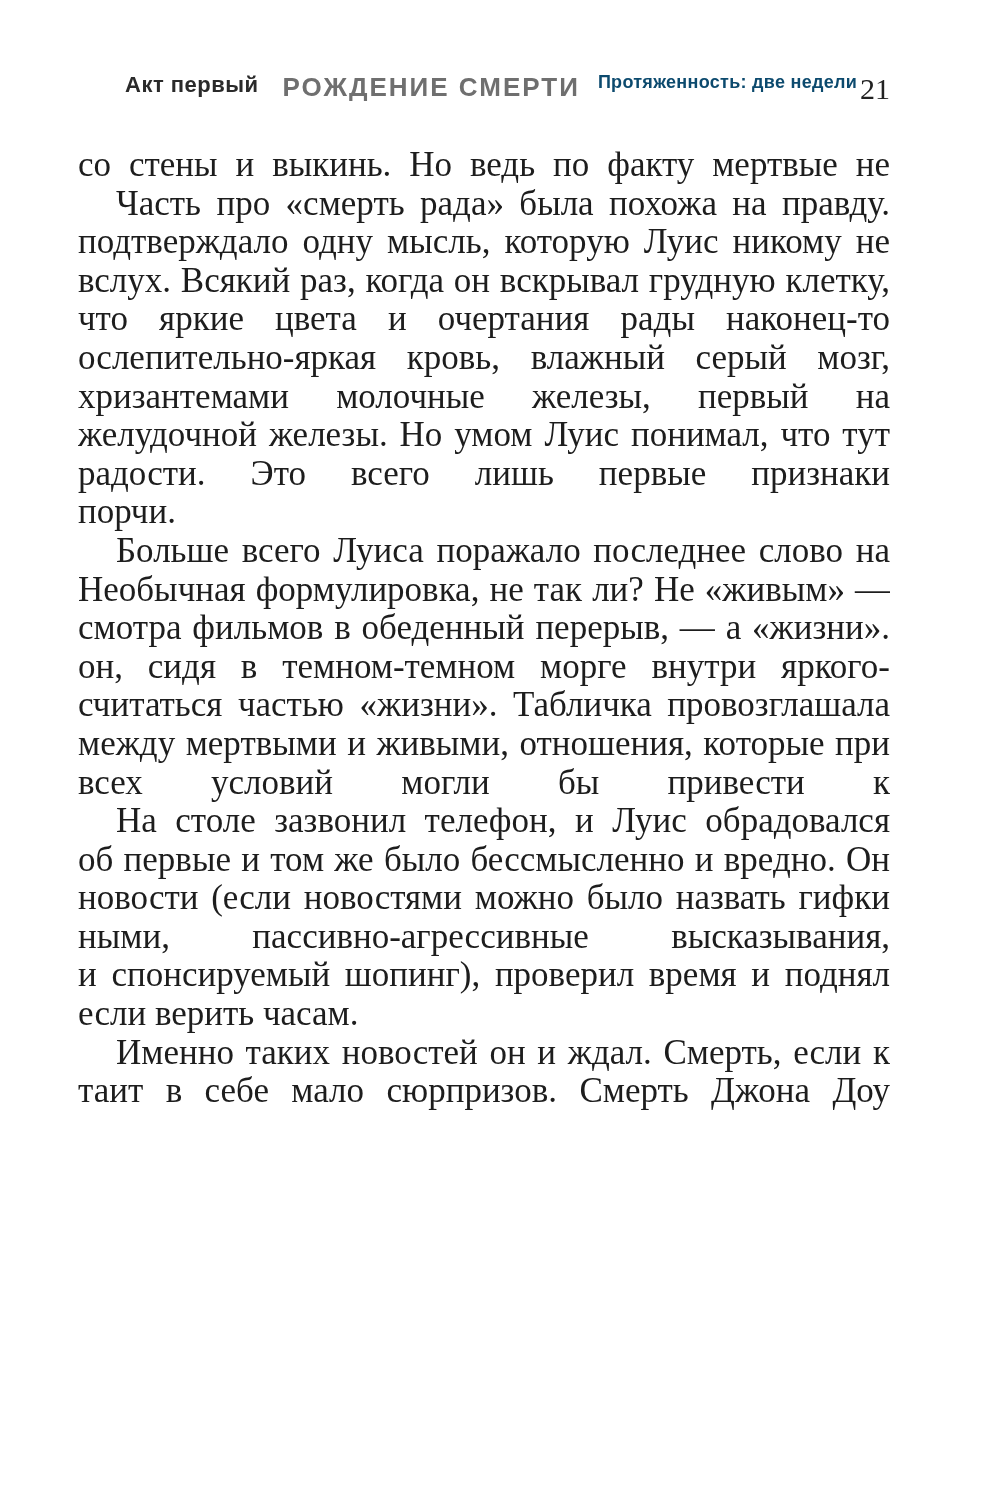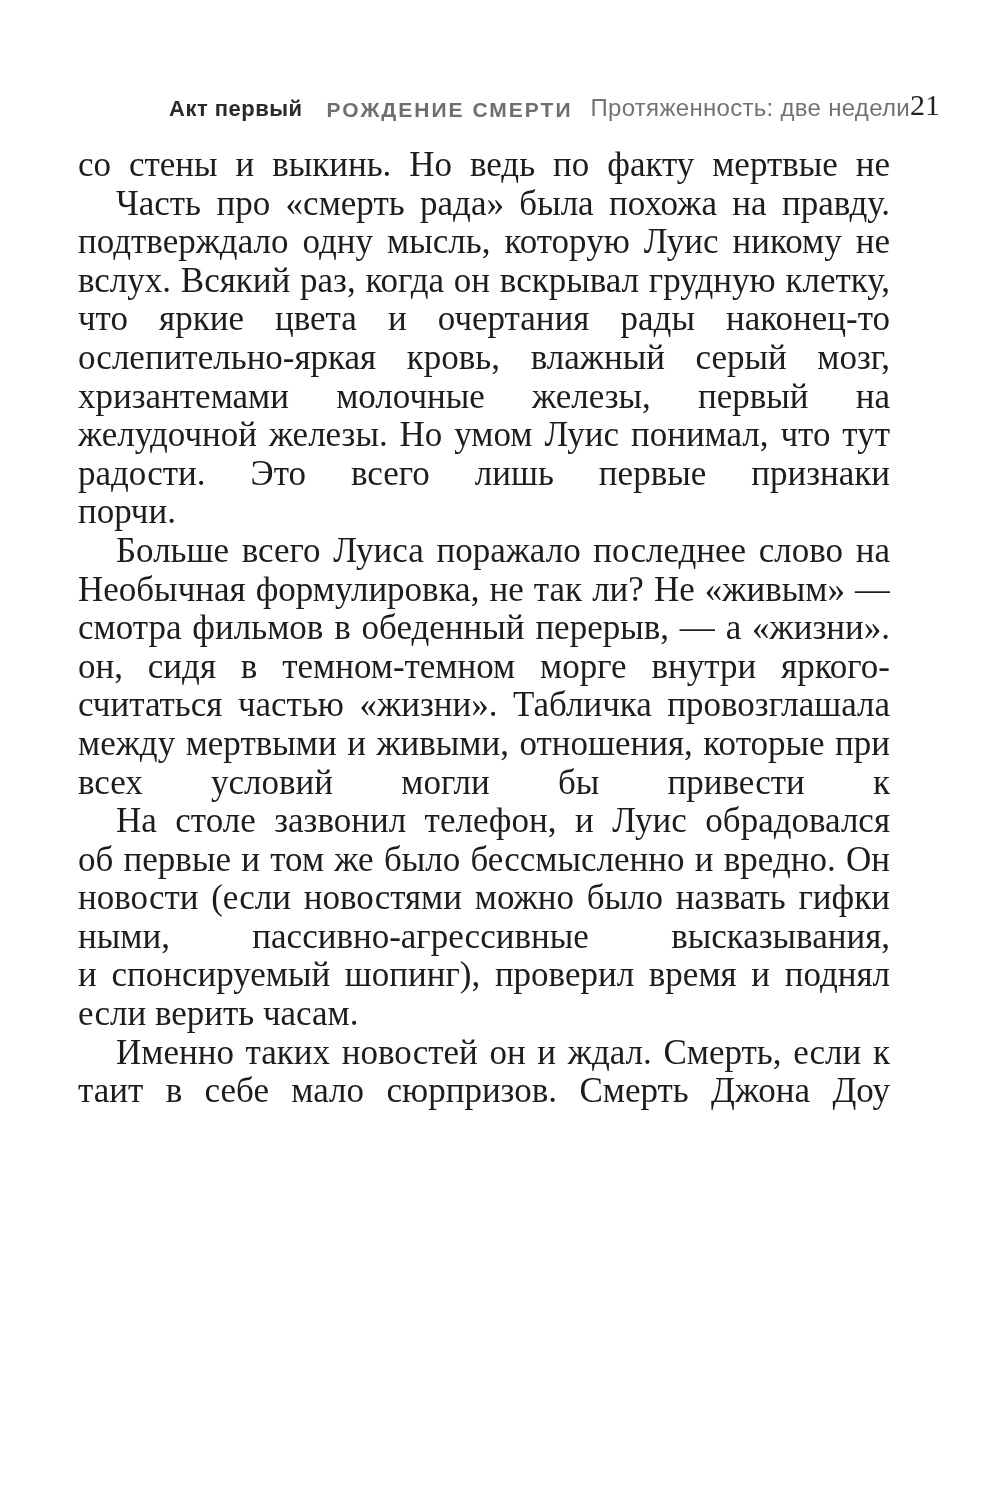--- a/index.html
+++ b/index.html
@@ -10,47 +10,46 @@
   .page {
     position: relative;
     width: 1000px;
     height: 1504px;
     margin: 0 auto;
     background: #ffffff;
     overflow: hidden;
   }
   .running-header {
     position: absolute;
-    top: 88px;
+    top: 72px;
     left: 125px;
     right: 110px;
     display: flex;
-    align-items: flex-end;
+    align-items: flex-start;
     font-family: "Liberation Sans", sans-serif;
     white-space: nowrap;
-    margin-left: 44px;
   }
   .hdr-act {
     font-size: 22px;
     font-weight: 700;
     color: #2a2a2a;
     letter-spacing: 0.5px;
   }
   .hdr-title {
     margin-left: 24px;
-    font-size: 21px;
+    font-size: 26px;
     font-weight: 700;
     color: #6f6f6f;
     letter-spacing: 2px;
   }
   .hdr-duration {
     margin-left: 18px;
-    font-size: 24px;
-    font-weight: 400;
-    color: #737373;
+    font-size: 18px;
+    font-weight: 700;
+    color: #0c4a6e;
     letter-spacing: 0.3px;
   }
   .hdr-pagenum {
     margin-left: auto;
     font-family: "Liberation Serif", "DejaVu Serif", serif;
     font-size: 30px;
     font-weight: 400;
     color: #222222;
   }
   .text-column {

